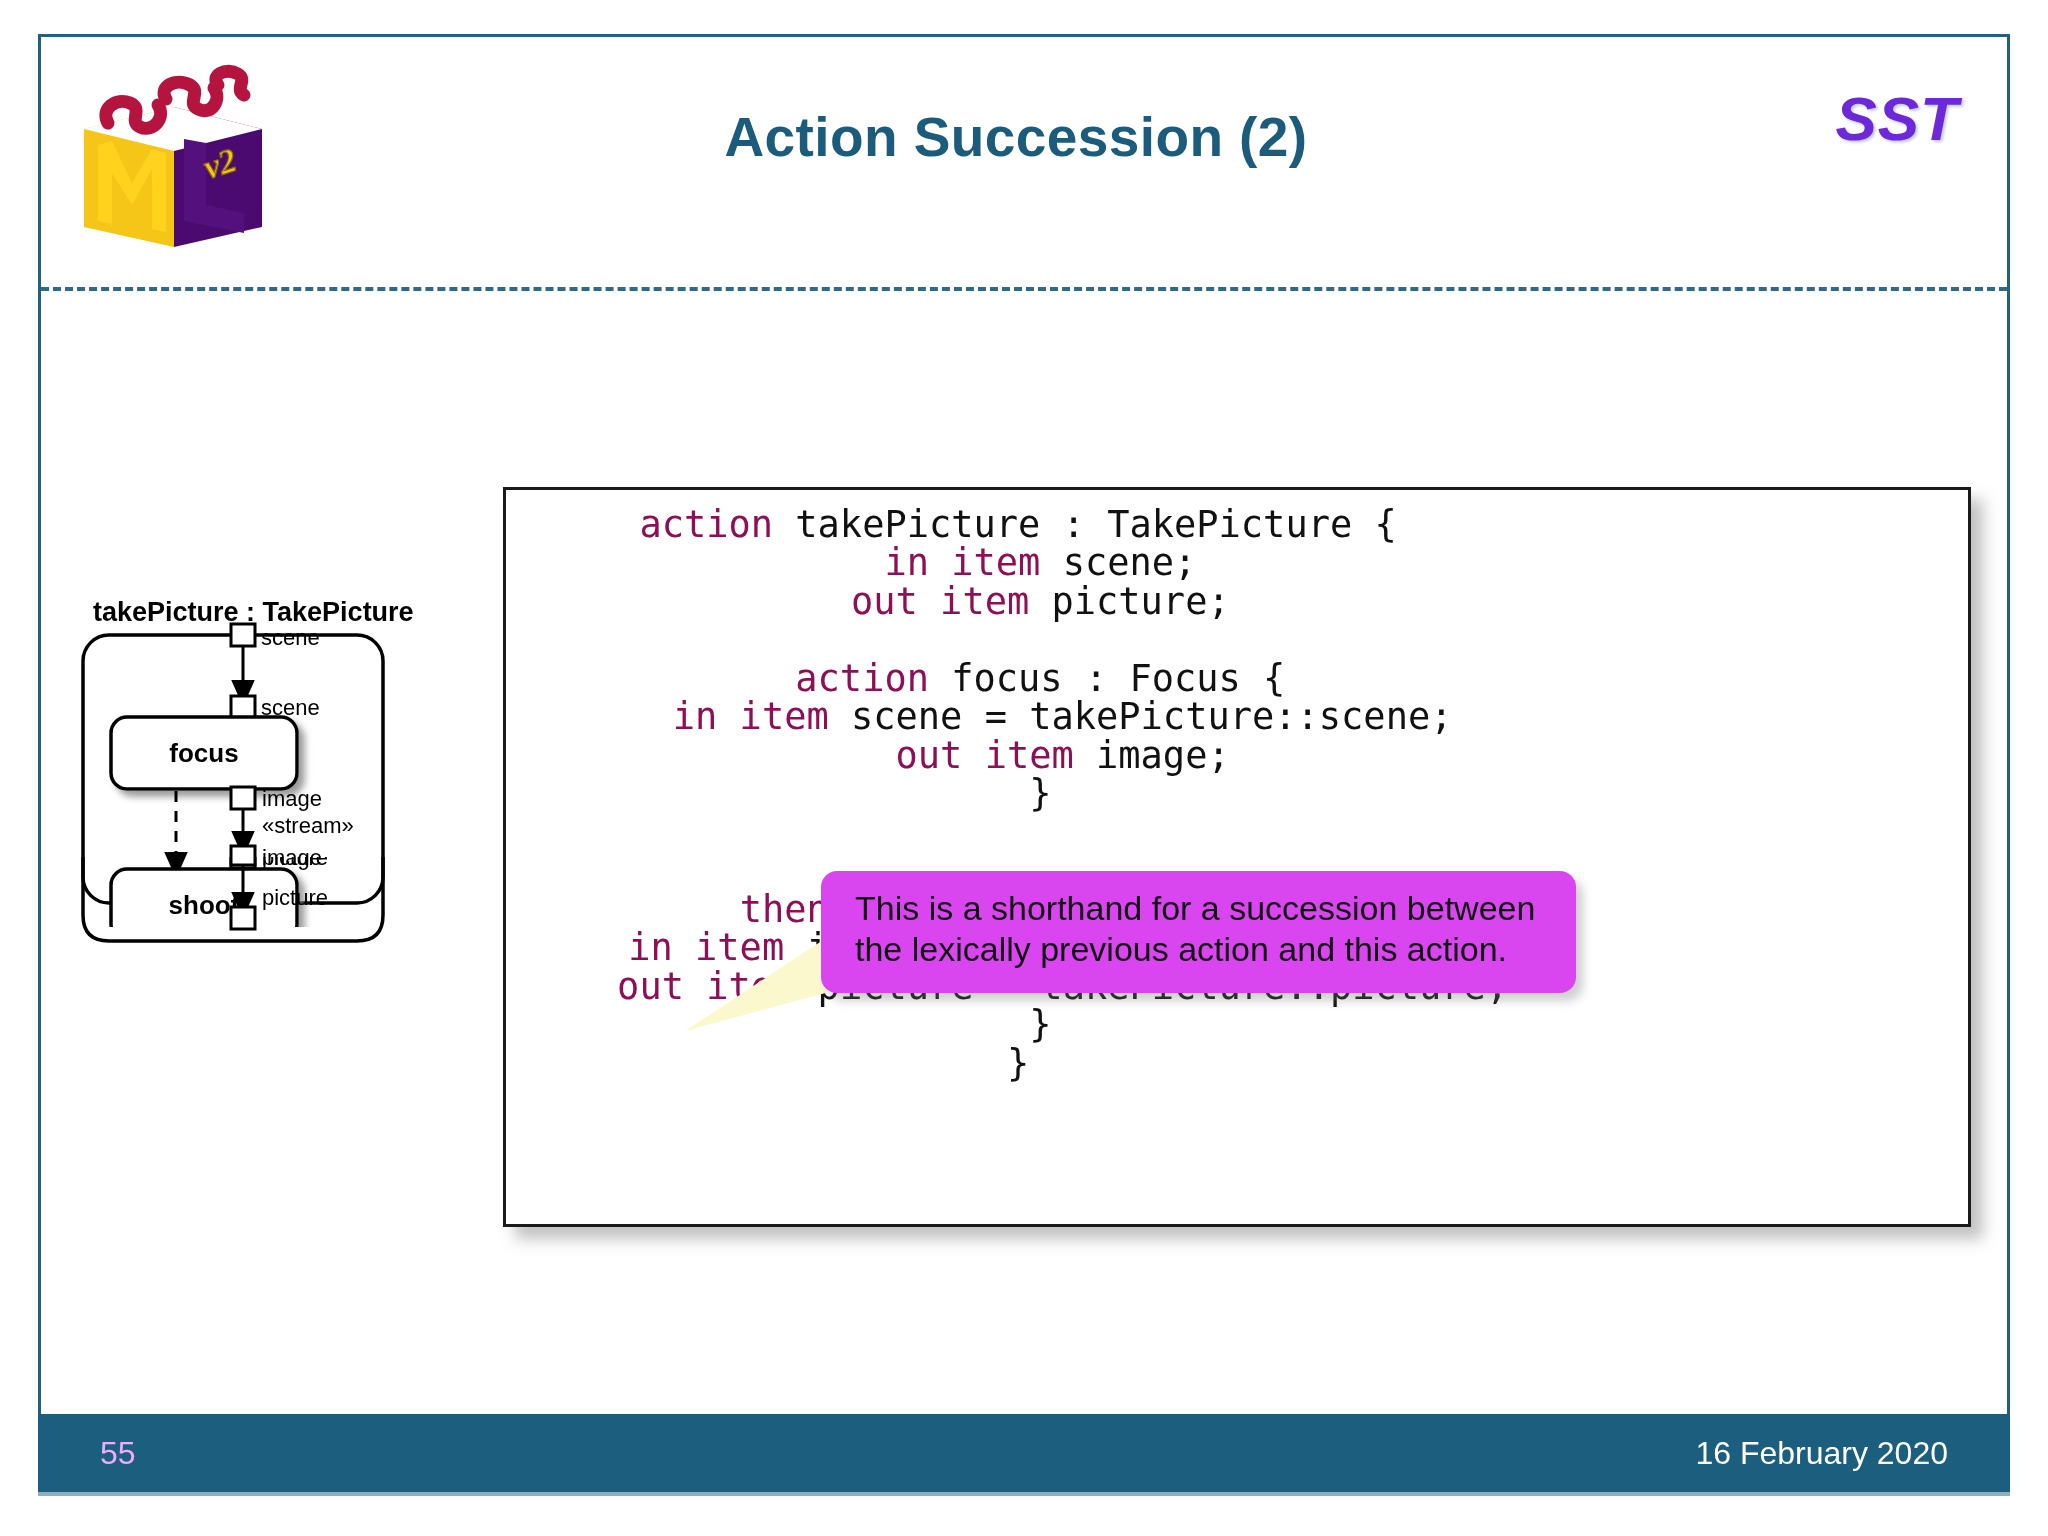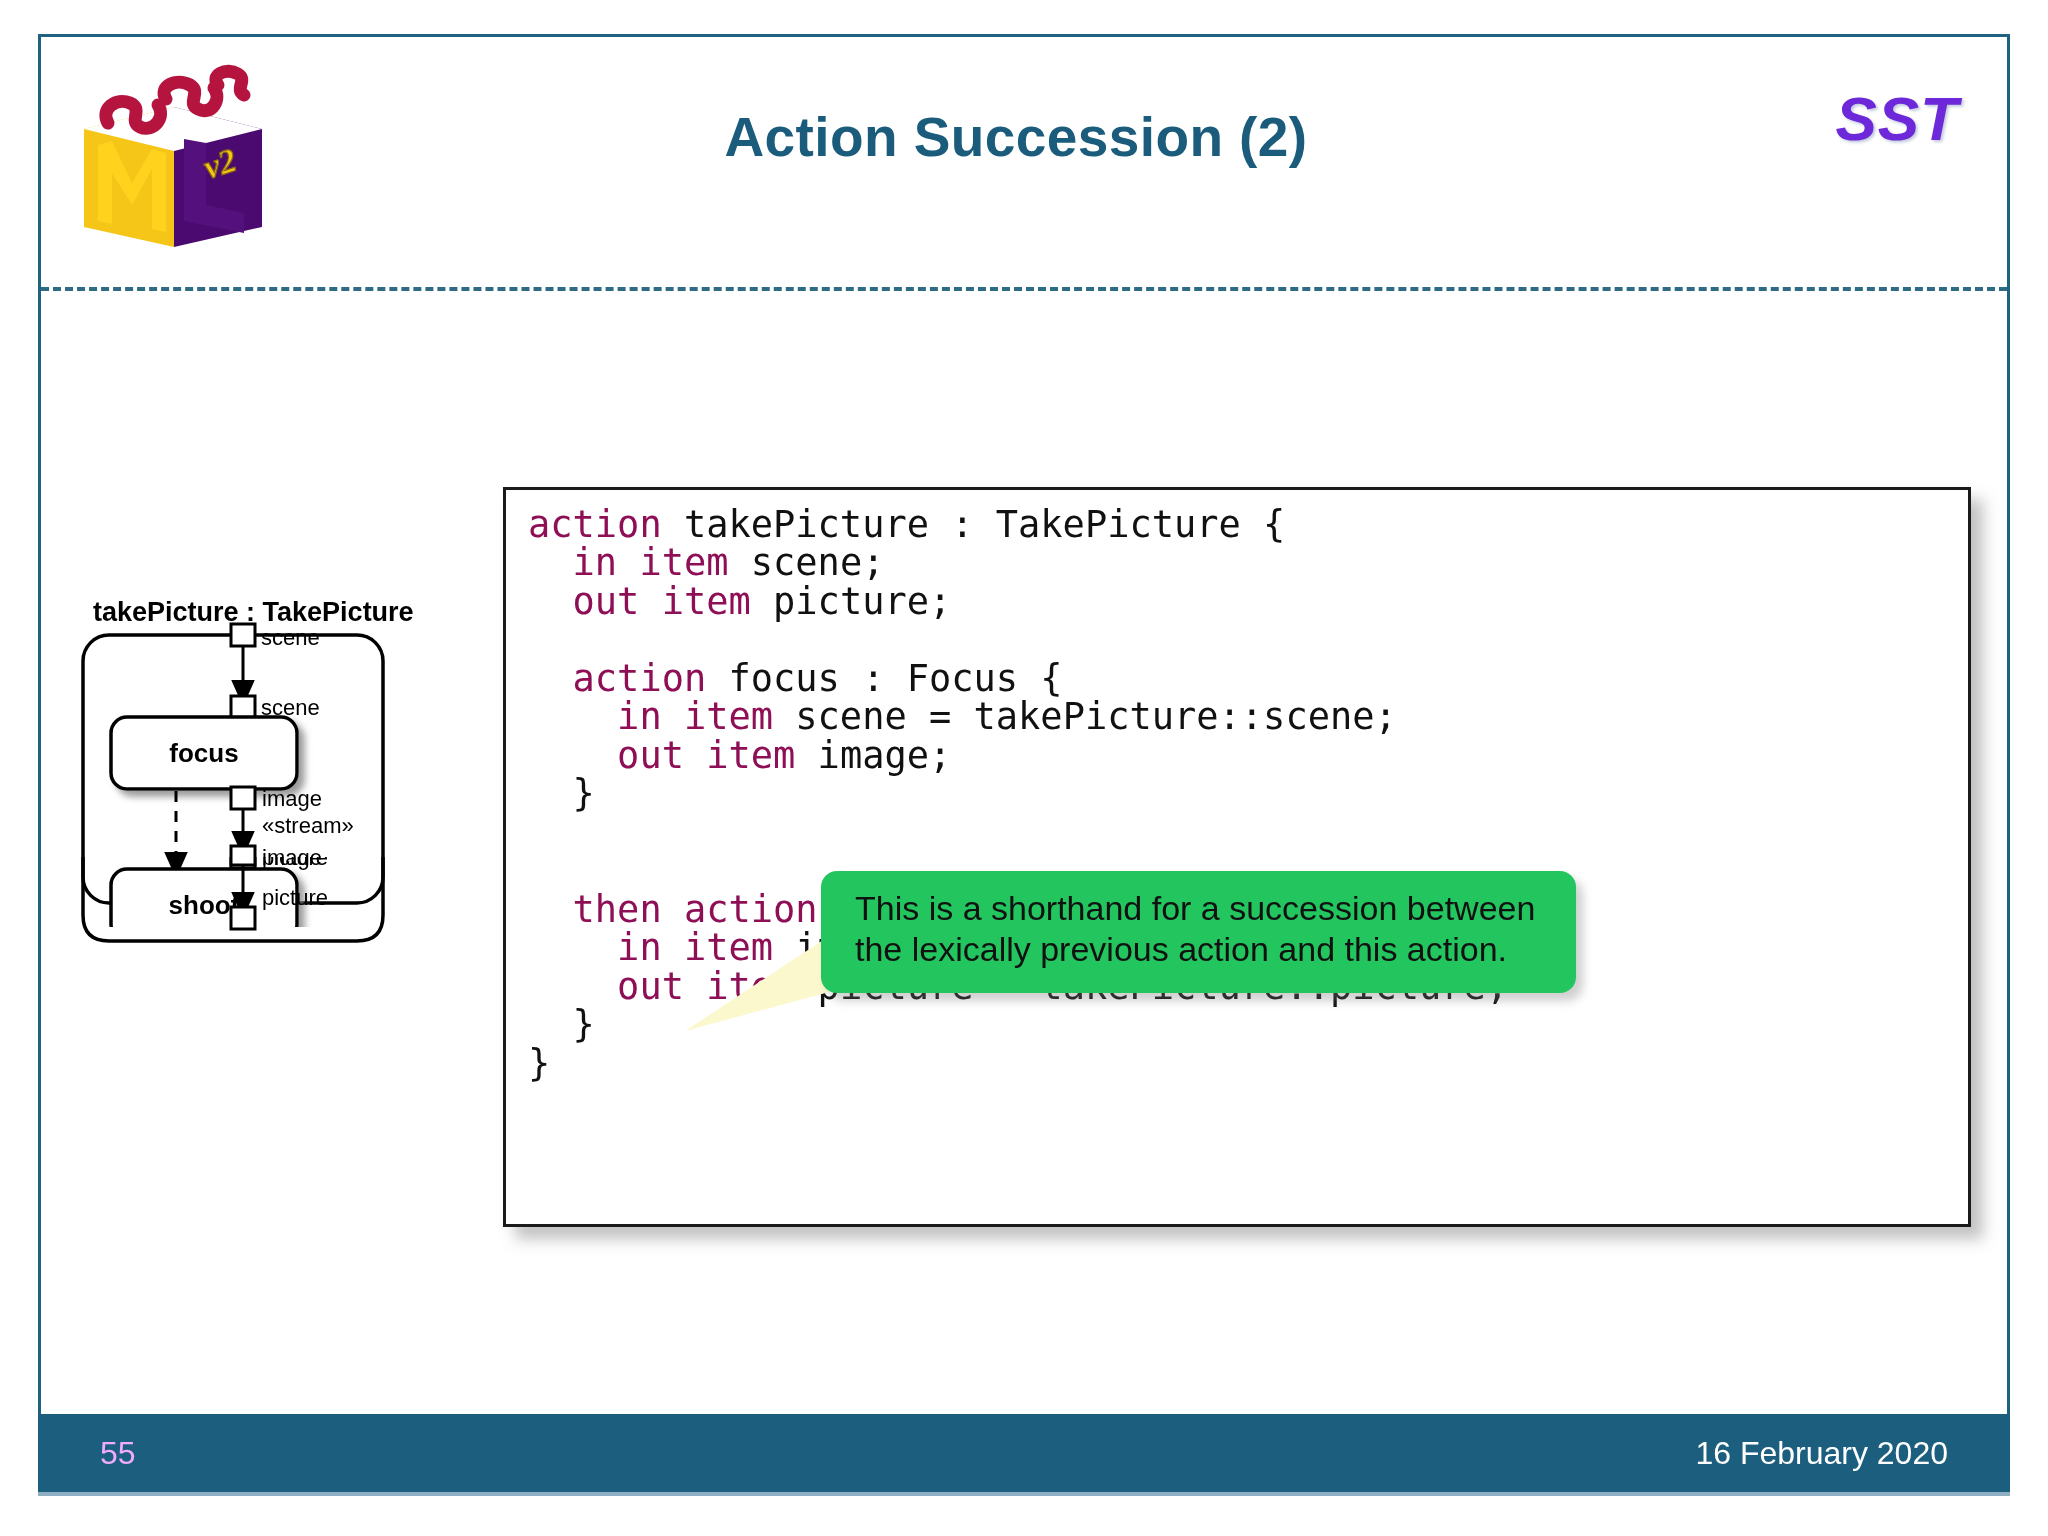--- a/index.html
+++ b/index.html
@@ -107,20 +107,21 @@
   #diagram svg { position: absolute; left: 0; top: 0; }
 
   
   #code-box {
     position: absolute;
     left: 462px; top: 450px;
     width: 1468px; height: 740px;
     background: #ffffff;
     border: 3px solid #1a1a1a;
     box-shadow: 12px 12px 14px rgba(110,110,110,0.42);
+    text-align: center;
   }
   #code {
     position: absolute;
     left: 22px; top: 16px;
     font-family: "DejaVu Sans Mono", monospace;
     font-size: 37px;
     line-height: 1.04;
     color: #111111;
     white-space: pre;
   }
@@ -130,21 +131,21 @@
   
   #callout {
     position: absolute;
     left: 780px; top: 834px;
     width: 755px; height: 122px;
   }
   #callout-body {
     position: absolute;
     left: 0; top: 0;
     width: 755px; height: 122px;
-    background: #22c55e;
+    background: #d946ef;
     border-radius: 16px;
     box-shadow: 7px 8px 10px rgba(120,120,120,0.35);
   }
   #callout-text {
     position: absolute;
     left: 34px; top: 17px;
     width: 700px;
     font-size: 34px;
     line-height: 1.22;
     color: #111111;

